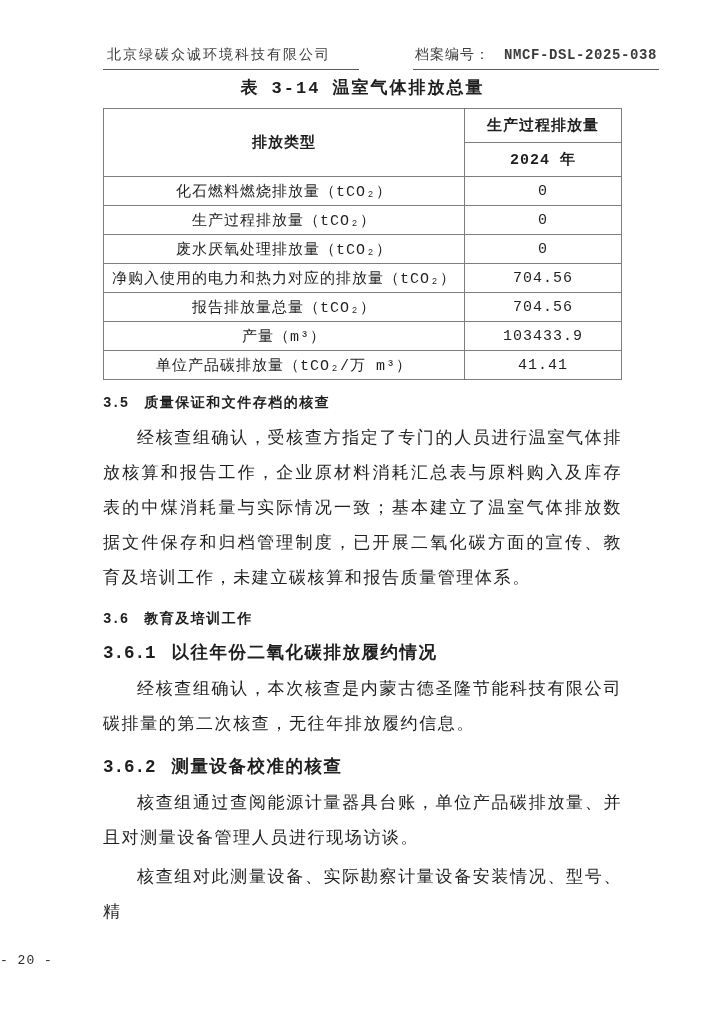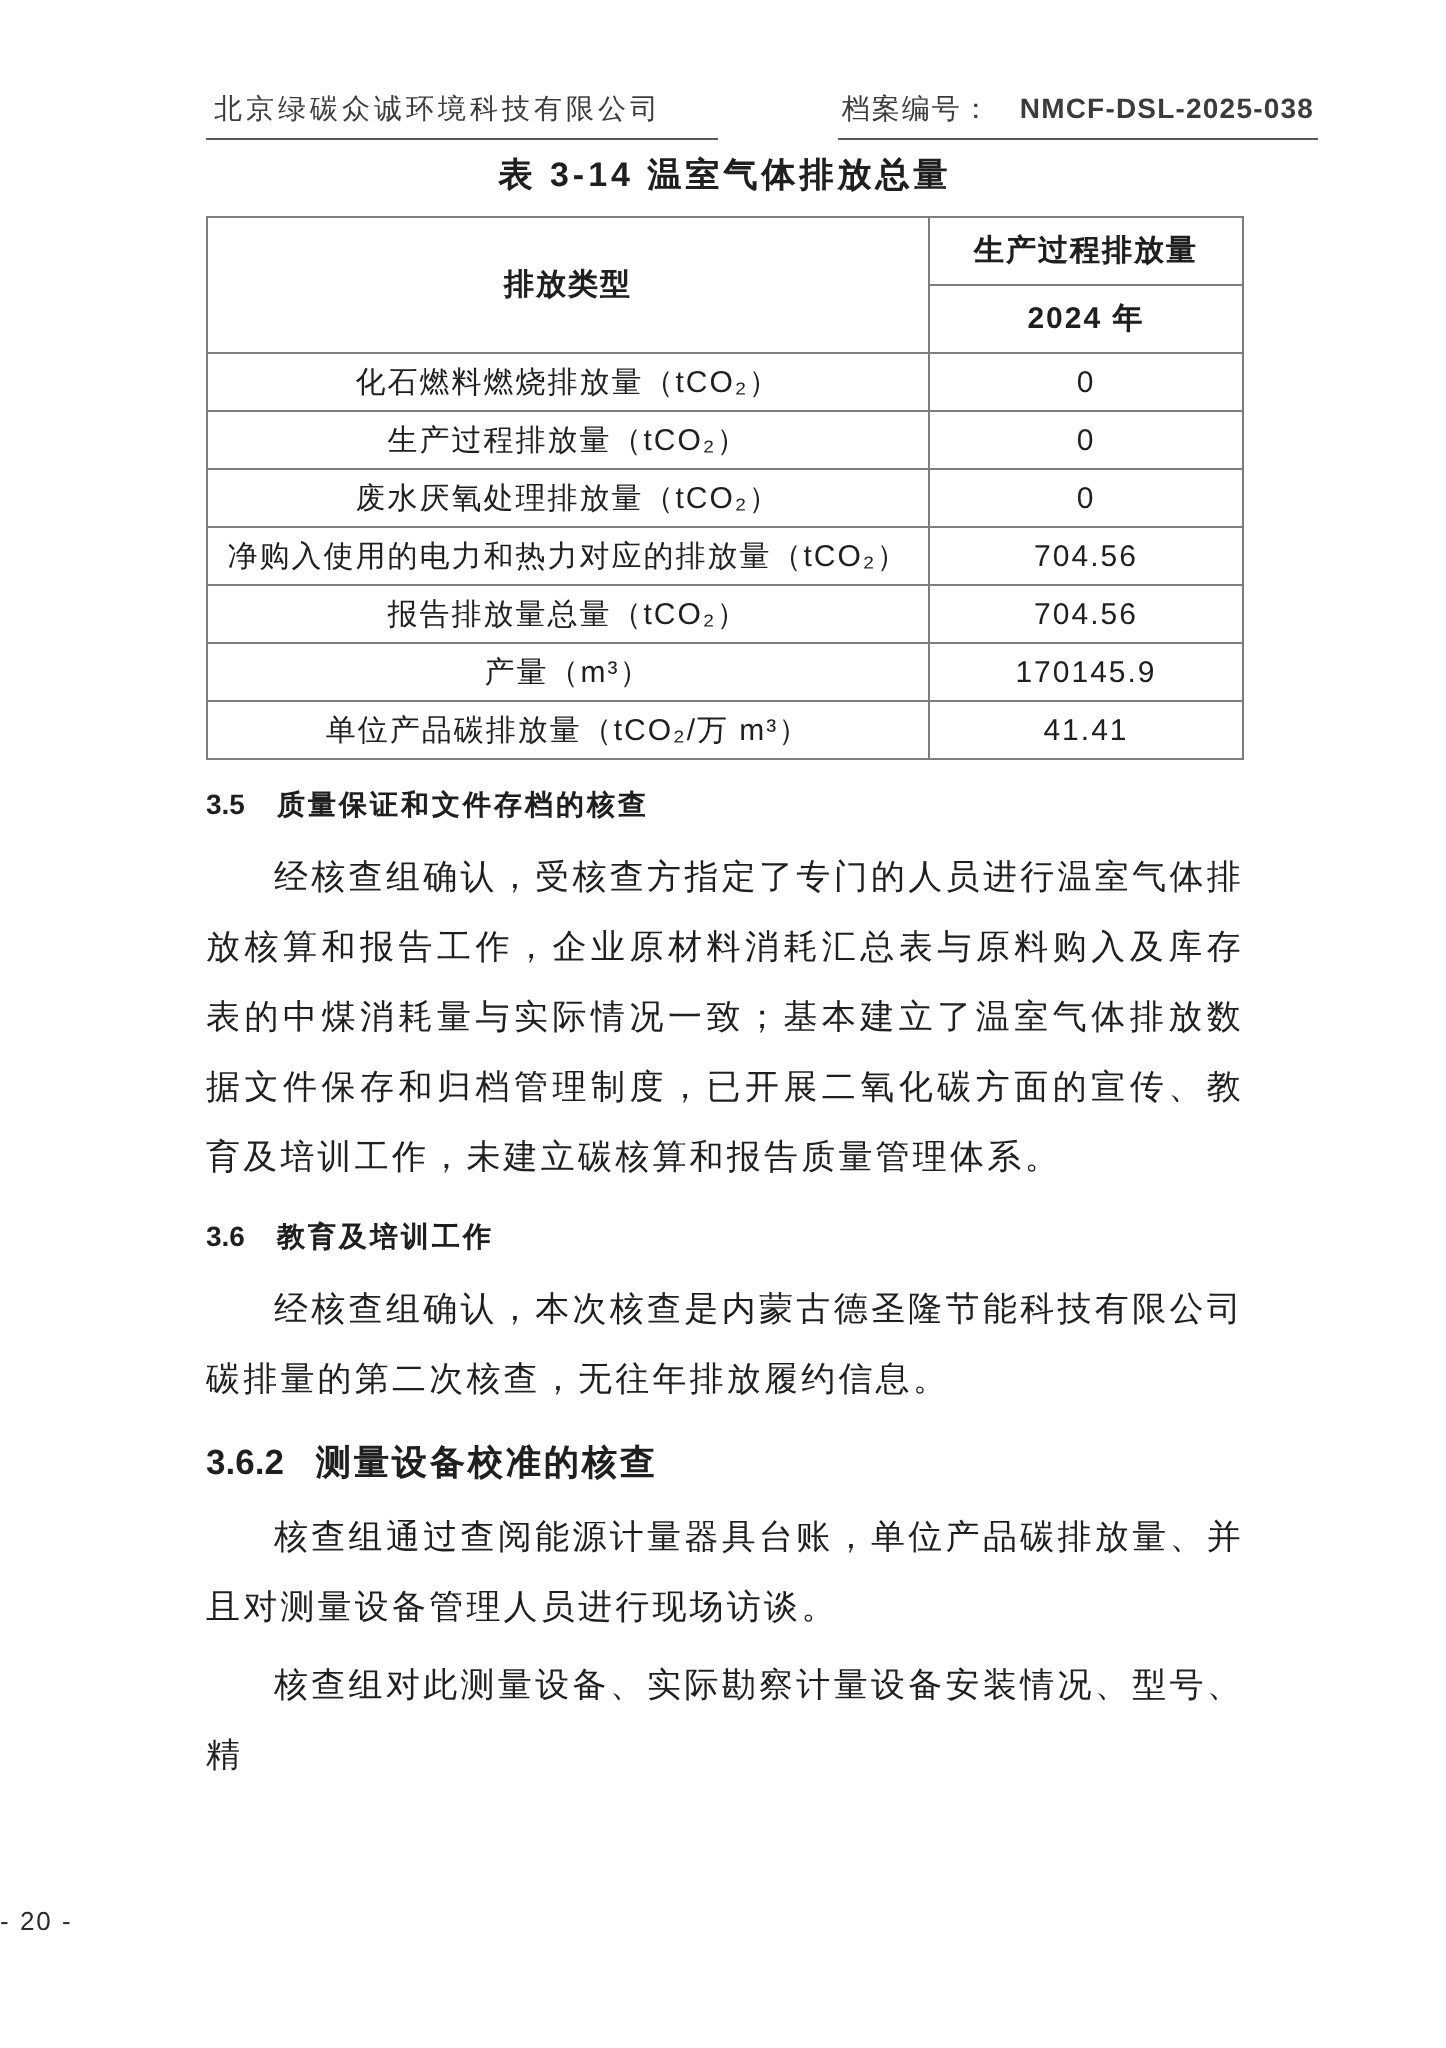--- a/index.html
+++ b/index.html
@@ -4,21 +4,21 @@
 <style>
   * { box-sizing: border-box; margin: 0; padding: 0; }
   html, body { background: #ffffff; }
   .page {
     position: relative;
     width: 723px;
     height: 1024px;
     margin: 0 auto;
     background: #ffffff;
     overflow: hidden;
-    font-family: Liberation Sans, sans-serif;
+    font-family: Liberation Mono, monospace;
     color: #1f1f1f;
   }
 
   
   .header {
     position: absolute;
     top: 46px; left: 103px; right: 64px;
     display: flex;
     justify-content: space-between;
     align-items: flex-end;
@@ -140,38 +140,41 @@
         <tr class="data-row">
           <td>净购入使用的电力和热力对应的排放量（tCO₂）</td>
           <td>704.56</td>
         </tr>
         <tr class="data-row">
           <td>报告排放量总量（tCO₂）</td>
           <td>704.56</td>
         </tr>
         <tr class="data-row">
           <td>产量（m³）</td>
-          <td>170145.9</td>
+          <td>103433.9</td>
         </tr>
         <tr class="data-row">
           <td>单位产品碳排放量（tCO₂/万 m³）</td>
           <td>41.41</td>
         </tr>
       </tbody>
     </table>
 
     <div class="h-l1">
       <span class="h-num">3.5</span><span>质量保证和文件存档的核查</span>
     </div>
     <p class="para">经核查组确认，受核查方指定了专门的人员进行温室气体排放核算和报告工作，企业原材料消耗汇总表与原料购入及库存表的中煤消耗量与实际情况一致；基本建立了温室气体排放数据文件保存和归档管理制度，已开展二氧化碳方面的宣传、教育及培训工作，未建立碳核算和报告质量管理体系。</p>
 
     <div class="h-l1">
       <span class="h-num">3.6</span><span>教育及培训工作</span>
     </div>
 
+    <div class="h-l2">
+      <span class="h-num">3.6.1</span><span>以往年份二氧化碳排放履约情况</span>
+    </div>
     <p class="para">经核查组确认，本次核查是内蒙古德圣隆节能科技有限公司碳排量的第二次核查，无往年排放履约信息。</p>
 
     <div class="h-l2">
       <span class="h-num">3.6.2</span><span>测量设备校准的核查</span>
     </div>
     <p class="para">核查组通过查阅能源计量器具台账，单位产品碳排放量、并且对测量设备管理人员进行现场访谈。</p>
     <p class="para">核查组对此测量设备、实际勘察计量设备安装情况、型号、精</p>
 
   </div>
 

